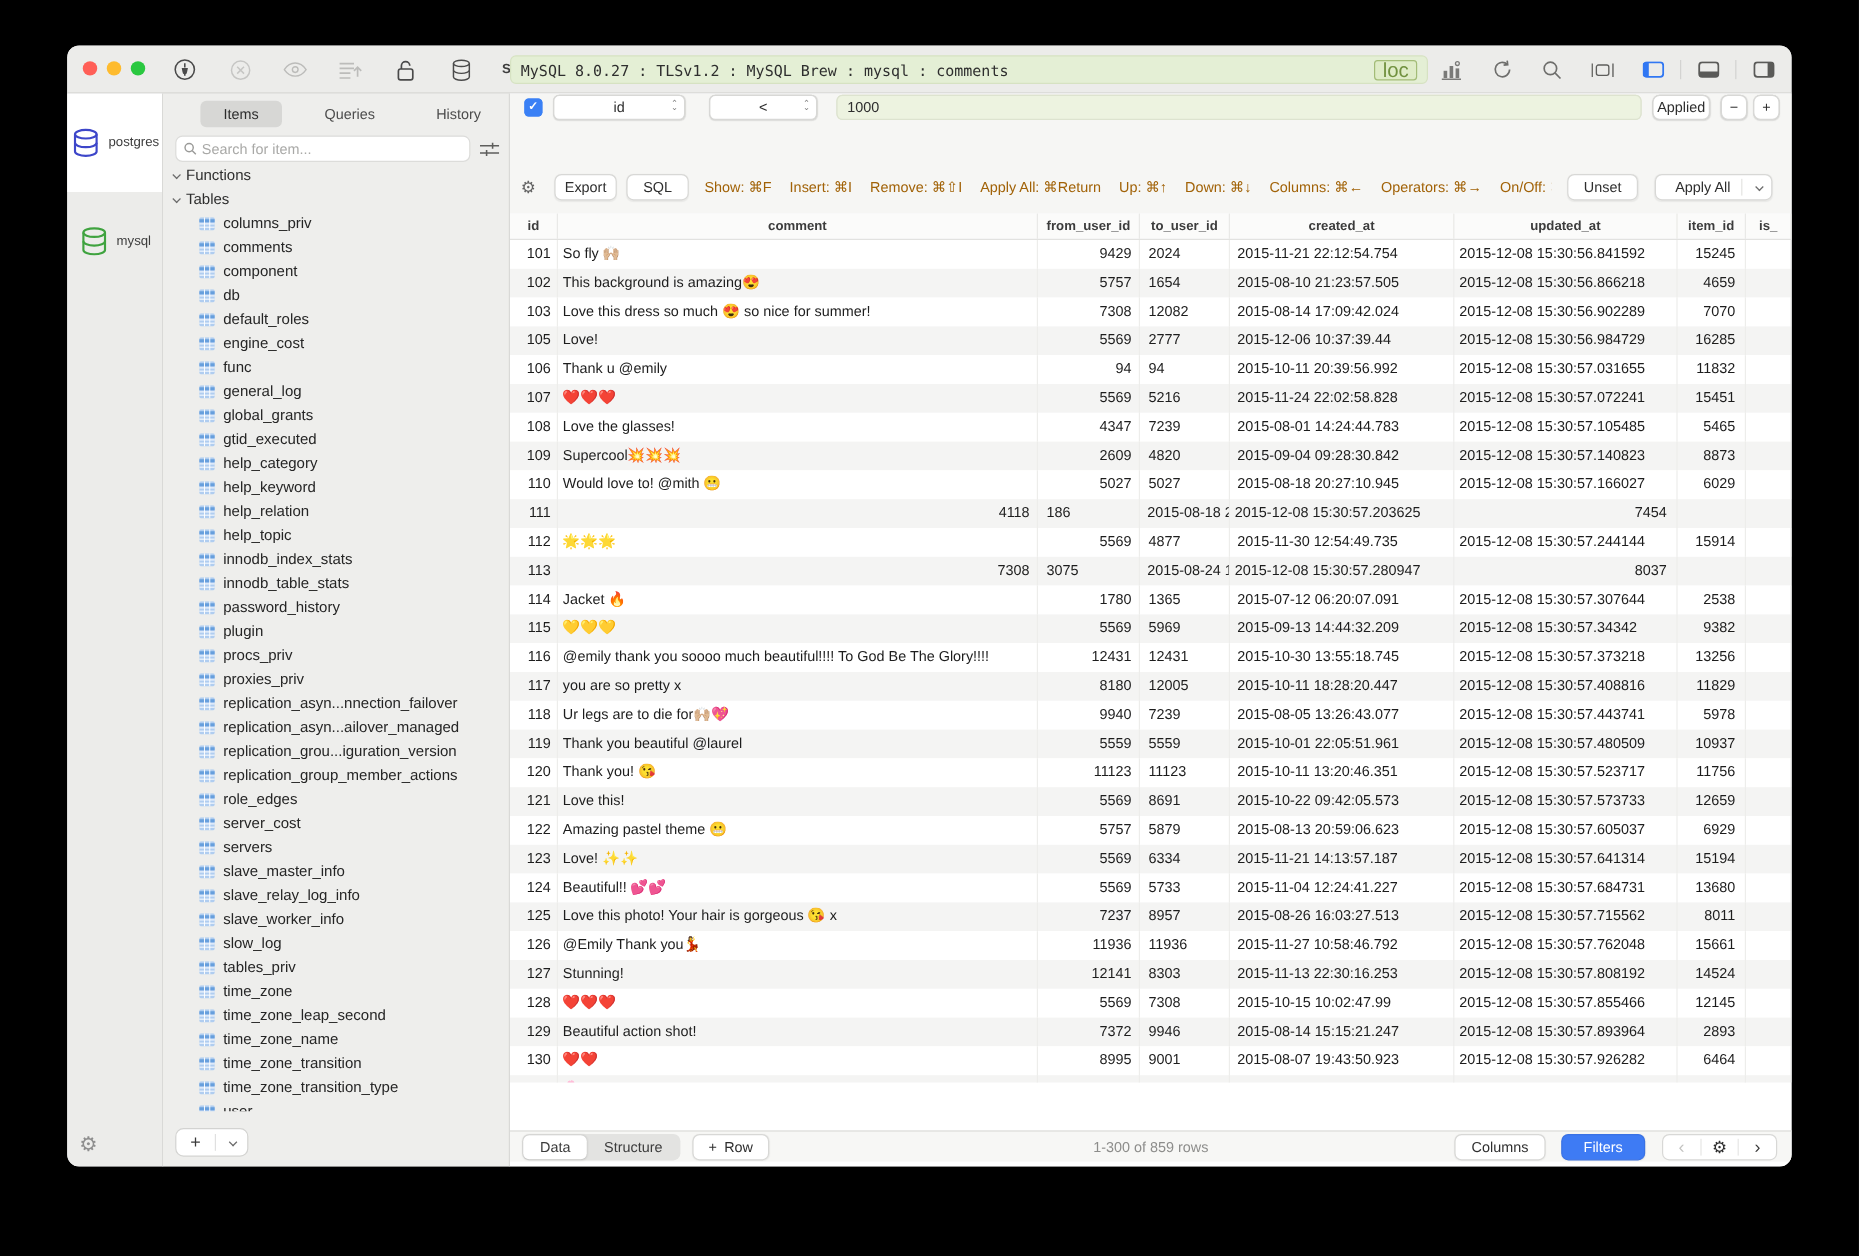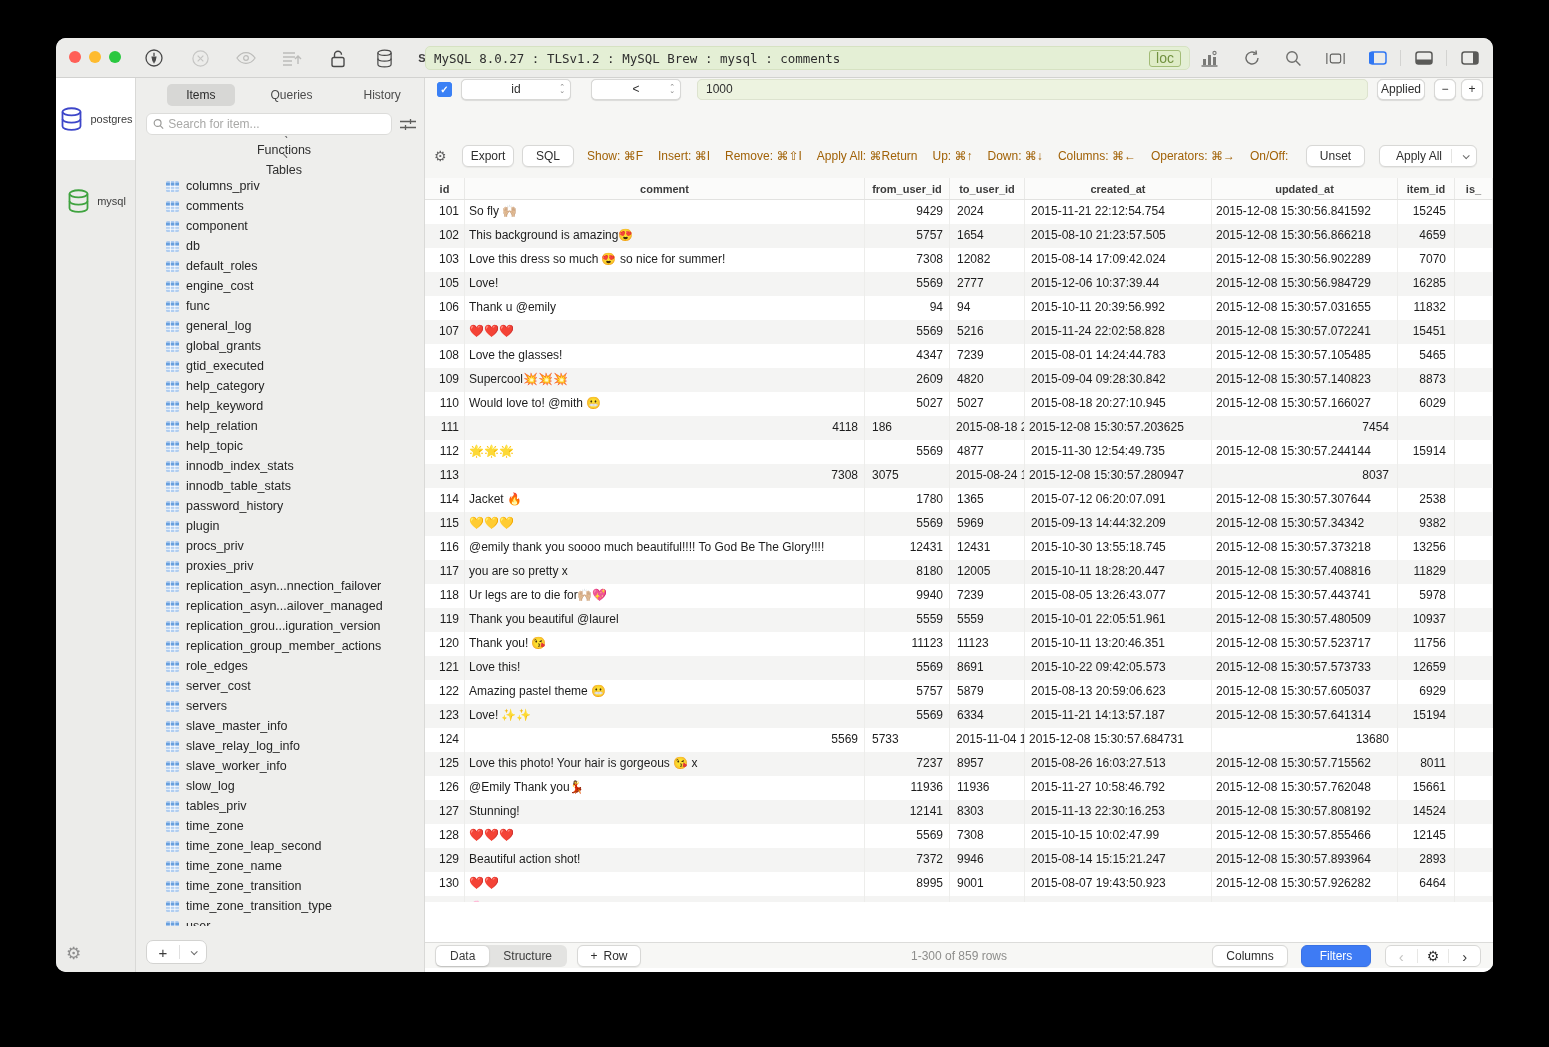--- a/index.html
+++ b/index.html
@@ -11,21 +11,21 @@
 
   
   .titlebar { position:absolute; left:0; top:0; right:0; height:40px; background:#ececea; border-bottom:1px solid #d2d2d0; }
   .traffic { position:absolute; top:13px; width:12px; height:12px; border-radius:50%; }
   .t-red{ left:13px; background:#ff5f57; } .t-yellow{ left:33px; background:#febb2e; } .t-green{ left:53px; background:#2ac840; }
   .tb-icons { position:absolute; left:88px; top:0; height:40px; display:flex; align-items:center; gap:26px; }
   .tb-icons .ic { width:20px; height:20px; display:flex; align-items:center; justify-content:center; }
   .sql-label { font-size:11px; font-weight:bold; color:#3e3e3e; letter-spacing:.3px; }
   .conn-field { position:absolute; left:369px; top:8px; width:765px; height:24px; background:#e4efd5; border:1px solid #d6e2c2; border-radius:5px; display:flex; align-items:center; padding:0 8px; }
   .conn-title { font-family:"DejaVu Sans Mono",monospace; font-size:12.5px; color:#2e2e2e; white-space:nowrap; overflow:hidden; flex:1; }
-  .loc-badge { font-size:14px; color:#71913f; border:1px solid #a3bc77; background:#dfecc7; border-radius:3px; padding:0 6px; line-height:15px; }
+  .loc-badge { font-size:17px; color:#71913f; border:1px solid #a3bc77; background:#dfecc7; border-radius:3px; padding:0 6px; line-height:15px; }
   .tb-right { position:absolute; right:14px; top:0; height:40px; display:flex; align-items:center; gap:23px; }
   .tb-right .ic { width:19px; height:19px; display:flex; align-items:center; justify-content:center; }
   .tb-sep { width:1px; height:16px; background:#d3d3d1; margin:0 -10px; }
 
   
   .rail { position:absolute; left:0; top:40px; bottom:0; width:80px; background:#ececea; border-right:1px solid #d9d9d7; }
   .conn-item { width:100%; height:82px; display:flex; align-items:center; justify-content:center; gap:5px; }
   .conn-item.selected { background:#ffffff; }
   .conn-item .label { font-size:11px; color:#3c3c3c; }
   .rail-gear { position:absolute; left:10px; bottom:8px; font-size:17px; color:#8e8e8e; }
@@ -33,21 +33,21 @@
   
   .sidebar { position:absolute; left:80px; top:40px; bottom:0; width:289px; background:#eeeeec; border-right:1px solid #d9d9d7; }
   .side-tabs { position:absolute; left:8px; right:8px; top:6px; height:22px; display:flex; }
   .side-tab { flex:1; display:flex; align-items:center; justify-content:center; font-size:12px; color:#4c4c4c; border-radius:5px;margin-left:23px; }
   .side-tab.active { background:#d7d7d5; color:#2c2c2c; }
   .search-row { position:absolute; left:10px; right:8px; top:35px; height:22px; display:flex; align-items:center; gap:8px; }
   .search-box { flex:1; height:22px; background:#fff; border:1px solid #dcdcda; border-radius:6px; display:flex; align-items:center; padding:0 6px; gap:4px;justify-content:space-between; }
   .search-box input { border:none; outline:none; background:transparent; font-size:12px; color:#333; width:100%; font-family:"Liberation Sans",sans-serif; }
   .search-box input::placeholder { color:#a9a9a7; }
   .tree { position:absolute; left:0; right:0; top:58px; bottom:46px; overflow:hidden; }
-  .tree-group { height:20px; display:flex; align-items:center; padding-left:8px; gap:6px; font-size:12.5px; color:#2e2e2e;flex-direction:column; }
+  .tree-group { height:20px; display:flex; align-items:center; padding-left:8px; gap:6px; font-size:12.5px; color:#2e2e2e; }
   .chev { width:5px; height:5px; border-right:1.4px solid #6c6c6c; border-bottom:1.4px solid #6c6c6c; transform:rotate(45deg) translateY(-1px); }
   .tree-item { height:20px; display:flex; align-items:center; padding-left:30px; gap:7px; font-size:12.5px; color:#252525; white-space:nowrap; }
   .side-add { position:absolute; left:10px; bottom:8px; height:24px; background:#fff; border:1px solid #d3d3d1; border-radius:7px; display:flex; align-items:center; }
   .side-add .plus { width:32px; text-align:center; font-size:15px; color:#3a3a3a; }
   .side-add .divider { width:1px; height:14px; background:#e0e0e0; }
   .side-add .dd { width:26px; display:flex; justify-content:center; }
 
   
   .content { position:absolute; left:369px; top:40px; right:0; bottom:0; background:#fff; }
   .filter-area { position:absolute; left:0; top:0; right:0; height:100px; background:#f6f6f4; }
@@ -949,20 +949,21 @@
           <div class="c-from">5569</div>
           <div class="c-to">6334</div>
           <div class="c-created">2015-11-21 14:13:57.187</div>
           <div class="c-updated">2015-12-08 15:30:57.641314</div>
           <div class="c-item">15194</div>
           <div></div>
         </div>
 
         <div class="grow">
           <div class="c-id">124</div>
+          <div class="c-comment">Beautiful!! 💕💕</div>
           <div class="c-from">5569</div>
           <div class="c-to">5733</div>
           <div class="c-created">2015-11-04 12:24:41.227</div>
           <div class="c-updated">2015-12-08 15:30:57.684731</div>
           <div class="c-item">13680</div>
           <div></div>
         </div>
 
         <div class="grow">
           <div class="c-id">125</div>

